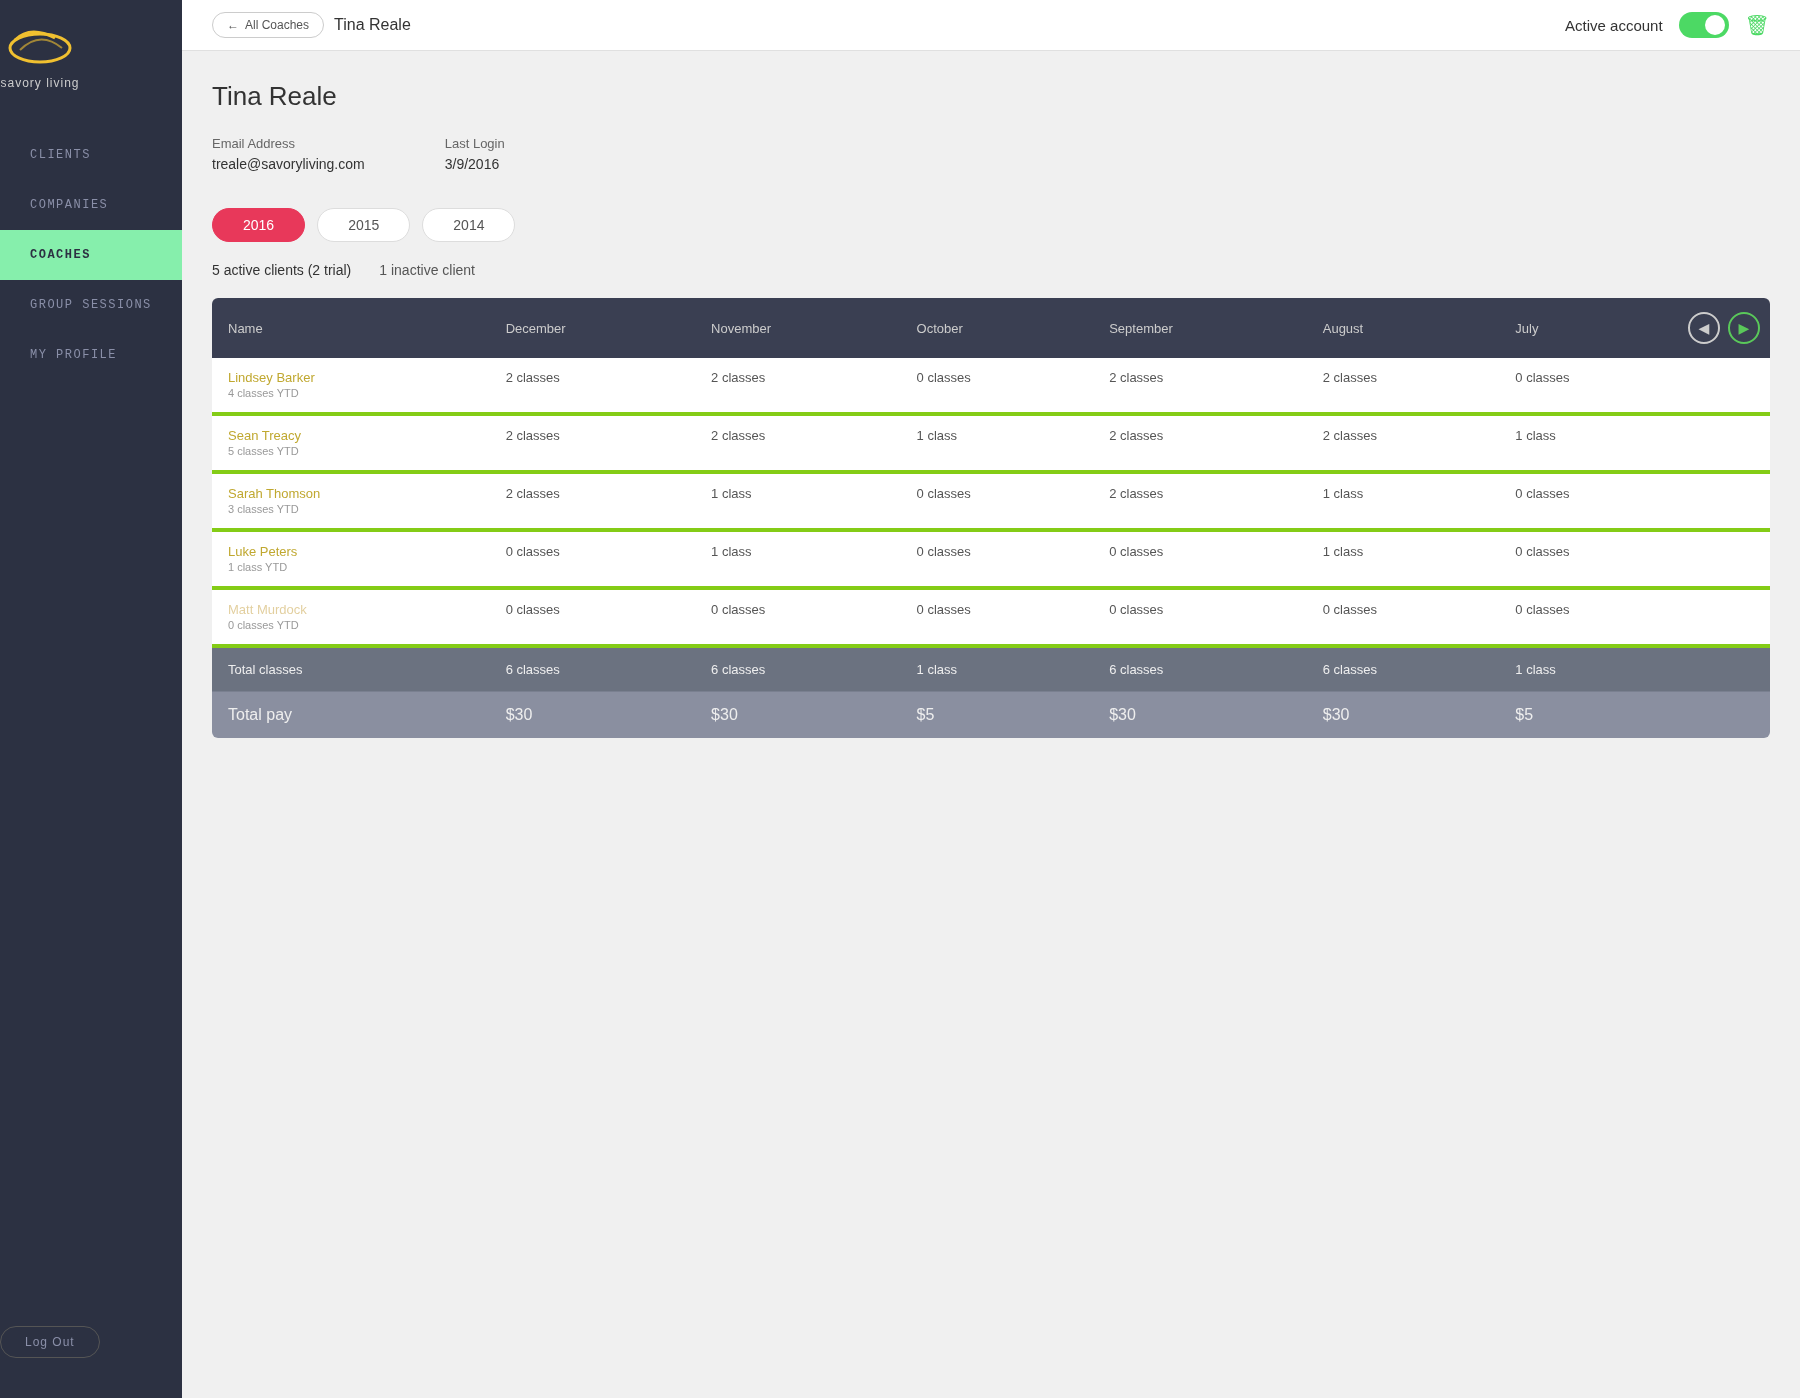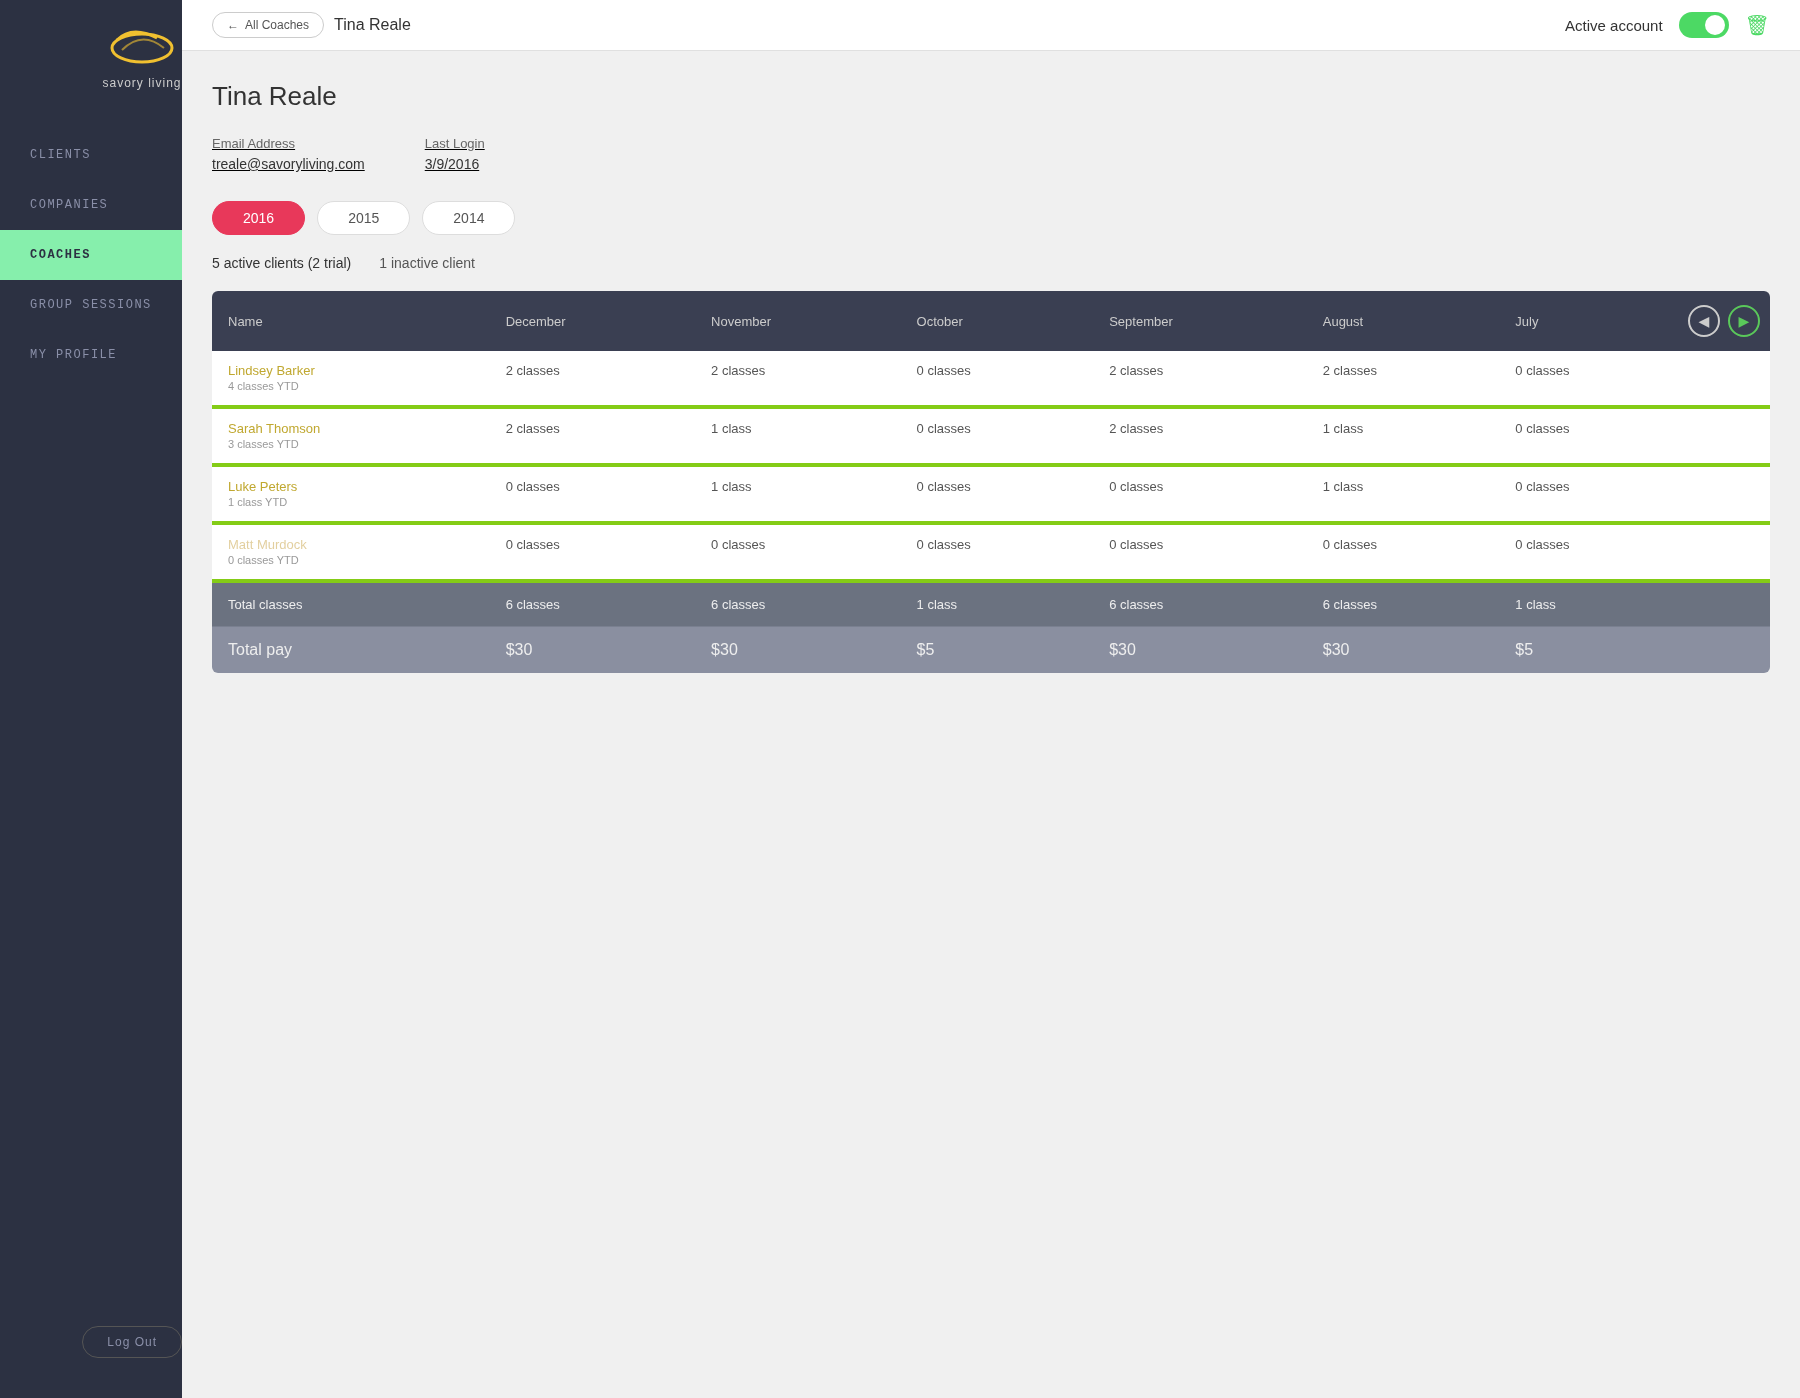--- a/index.html
+++ b/index.html
@@ -5,21 +5,21 @@
     * { box-sizing: border-box; margin: 0; padding: 0; }
     body { font-family: 'Helvetica Neue', Helvetica, Arial, sans-serif; display: flex; height: 100vh; background: #f0f0f0; }
 
     
     #sidebar {
       width: 182px;
       min-height: 100%;
       background: #2c3142;
       display: flex;
       flex-direction: column;
-      align-items: flex-end;
+      align-items: flex-start;
       padding-top: 20px;
       flex-shrink: 0;
     }
     #logo-area {
       display: flex;
       flex-direction: column;
       align-items: center;
       margin-bottom: 40px;
     }
     .logo-graphic {
@@ -147,23 +147,22 @@
       padding: 30px 30px 30px 30px;
     }
     .page-title {
       font-size: 26px;
       font-weight: 300;
       color: #333;
       margin-bottom: 24px;
     }
     .info-grid {
       display: flex;
-      gap: 60px;
-      margin-bottom: 28px;
-      text-decoration: underline;
+      gap: 80px;
+      margin-bottom: 35px;
     }
     .info-block label {
       display: block;
       font-size: 13px;
       color: #666;
       margin-bottom: 4px;
     }
     .info-block .value {
       font-size: 14px;
       color: #333;
@@ -378,20 +377,29 @@
       <tbody id="table-body">
 
       <tr>
             <td><span class="client-name-link">Lindsey Barker</span><span class="client-ytd">4 classes YTD</span></td>
             <td>2 classes</td>
             <td>2 classes</td>
             <td>0 classes</td>
             <td>2 classes</td>
             <td>2 classes</td>
             <td>0 classes</td>
+          </tr>
+          <tr>
+            <td><span class="client-name-link">Sean Treacy</span><span class="client-ytd">5 classes YTD</span></td>
+            <td>2 classes</td>
+            <td>2 classes</td>
+            <td>1 class</td>
+            <td>2 classes</td>
+            <td>2 classes</td>
+            <td>1 class</td>
           </tr>
           <tr>
             <td><span class="client-name-link">Sarah Thomson</span><span class="client-ytd">3 classes YTD</span></td>
             <td>2 classes</td>
             <td>1 class</td>
             <td>0 classes</td>
             <td>2 classes</td>
             <td>1 class</td>
             <td>0 classes</td>
           </tr>

